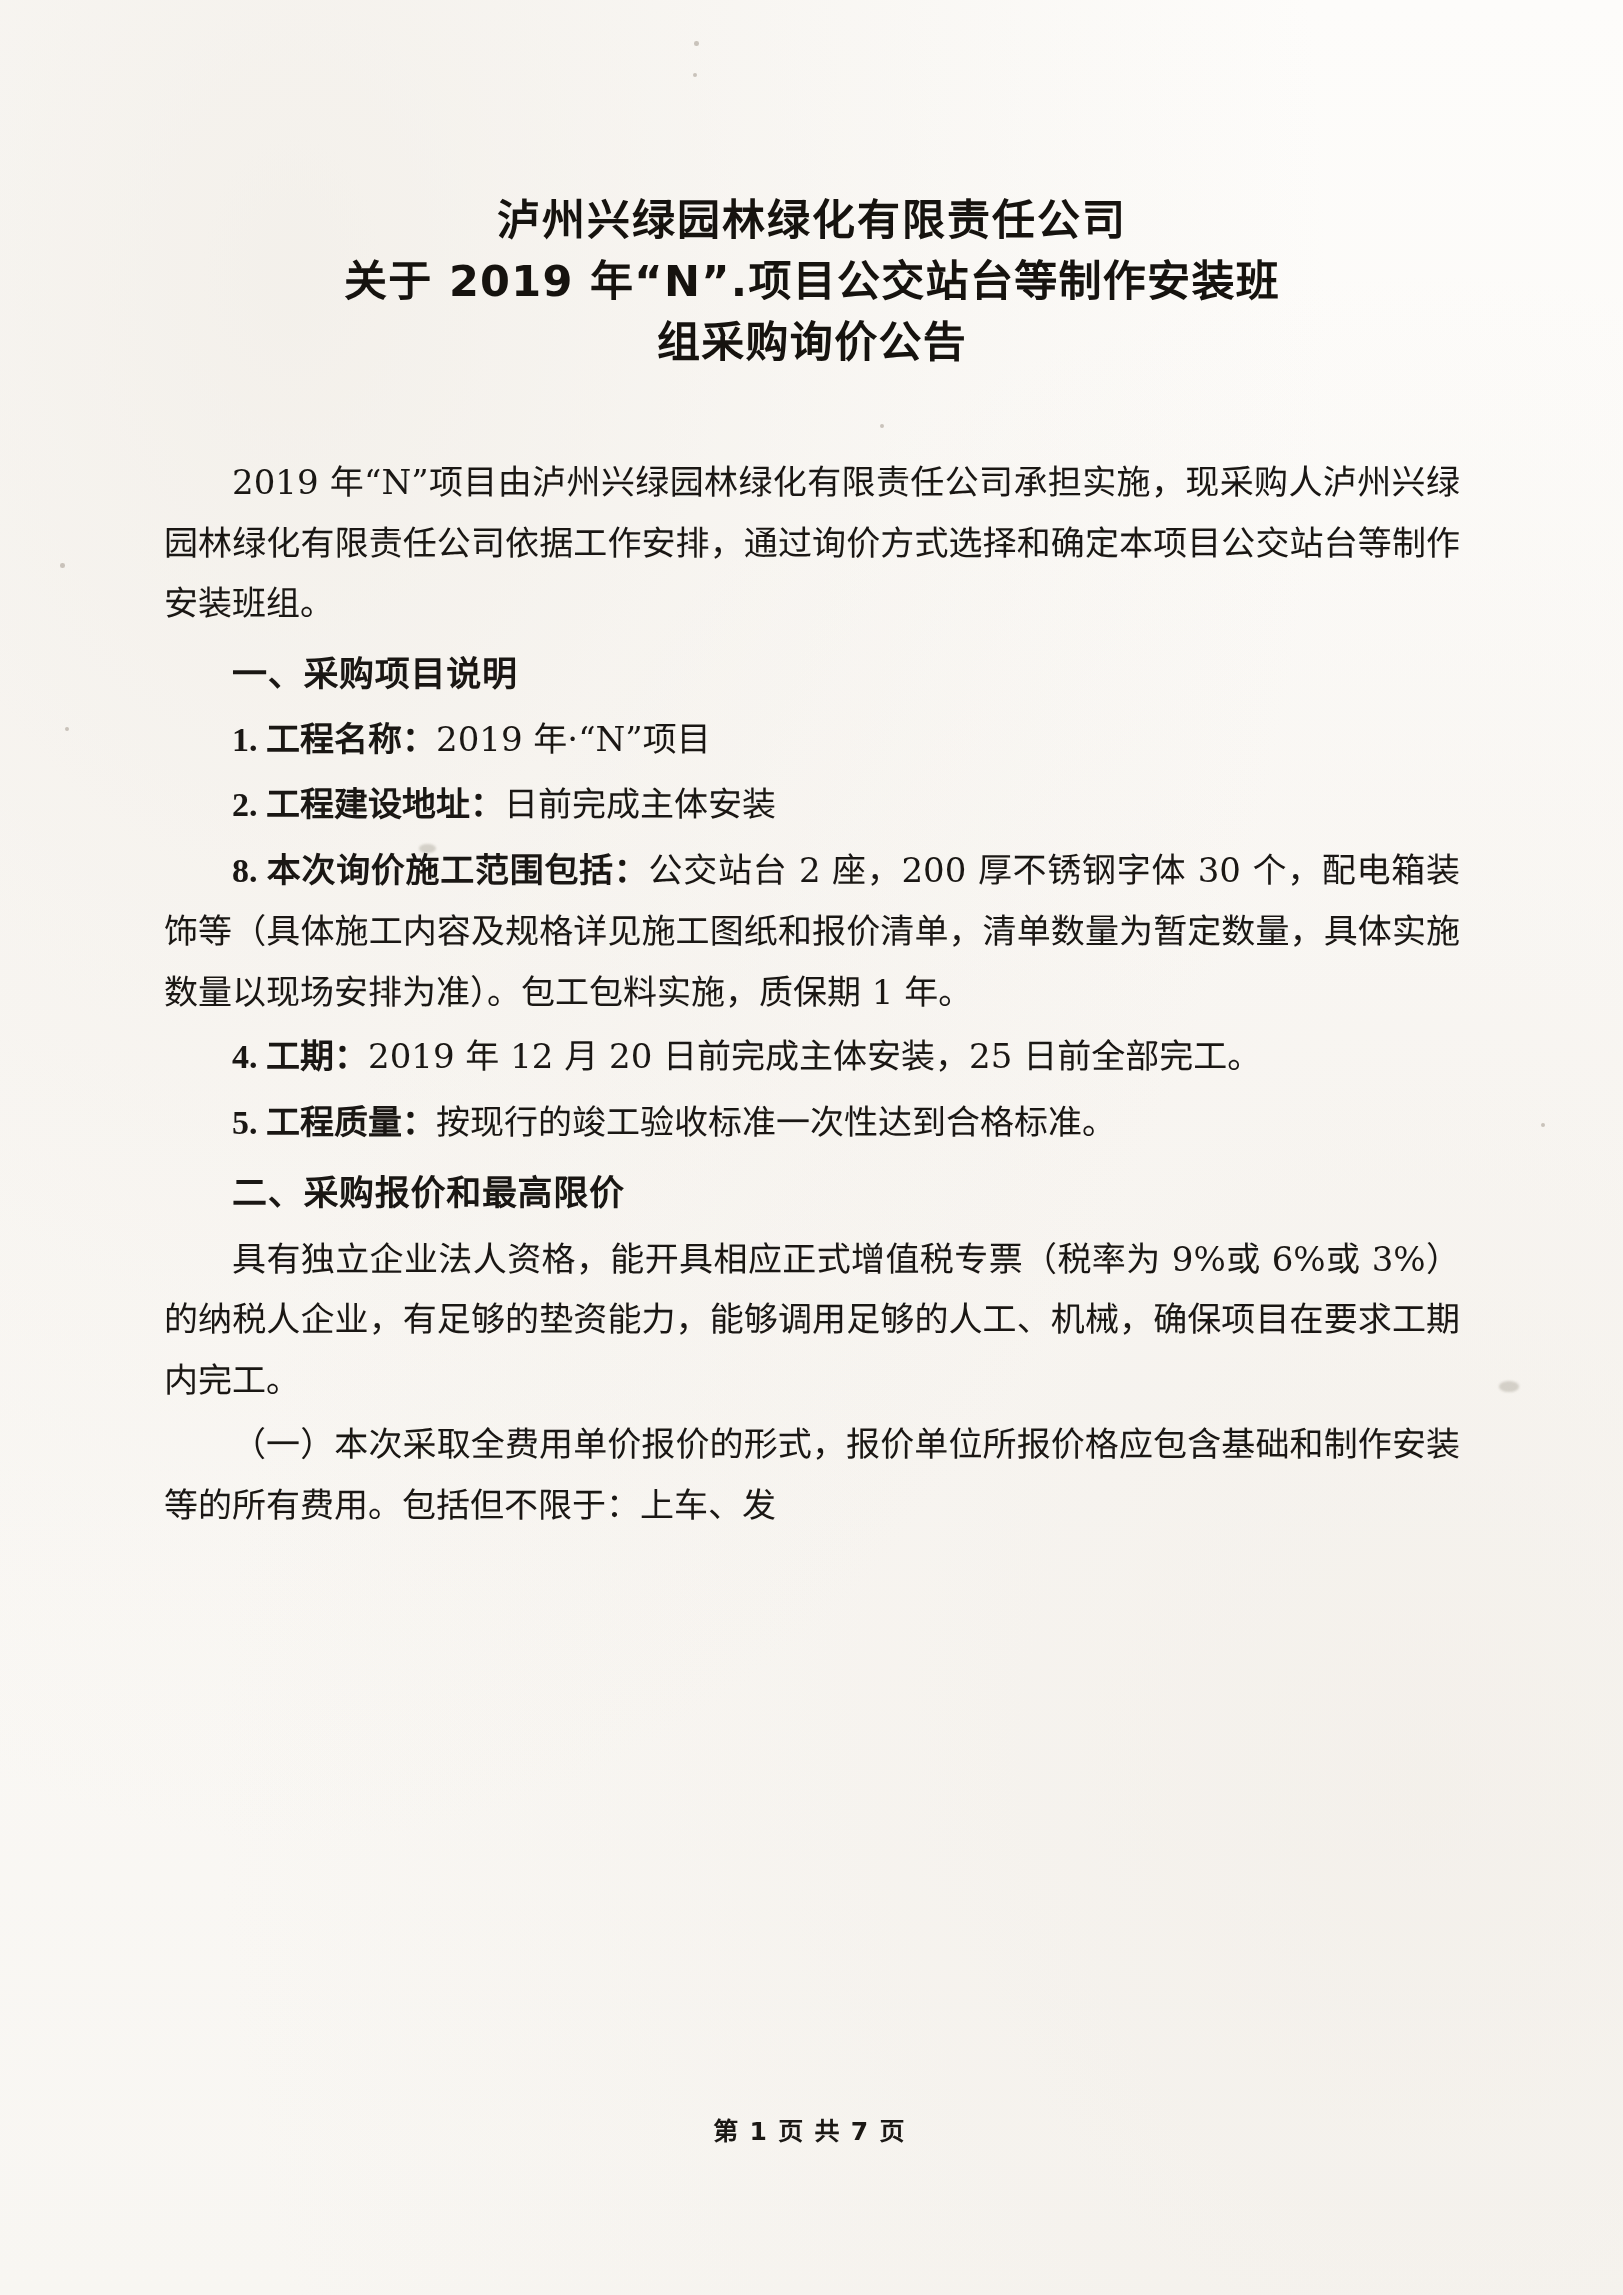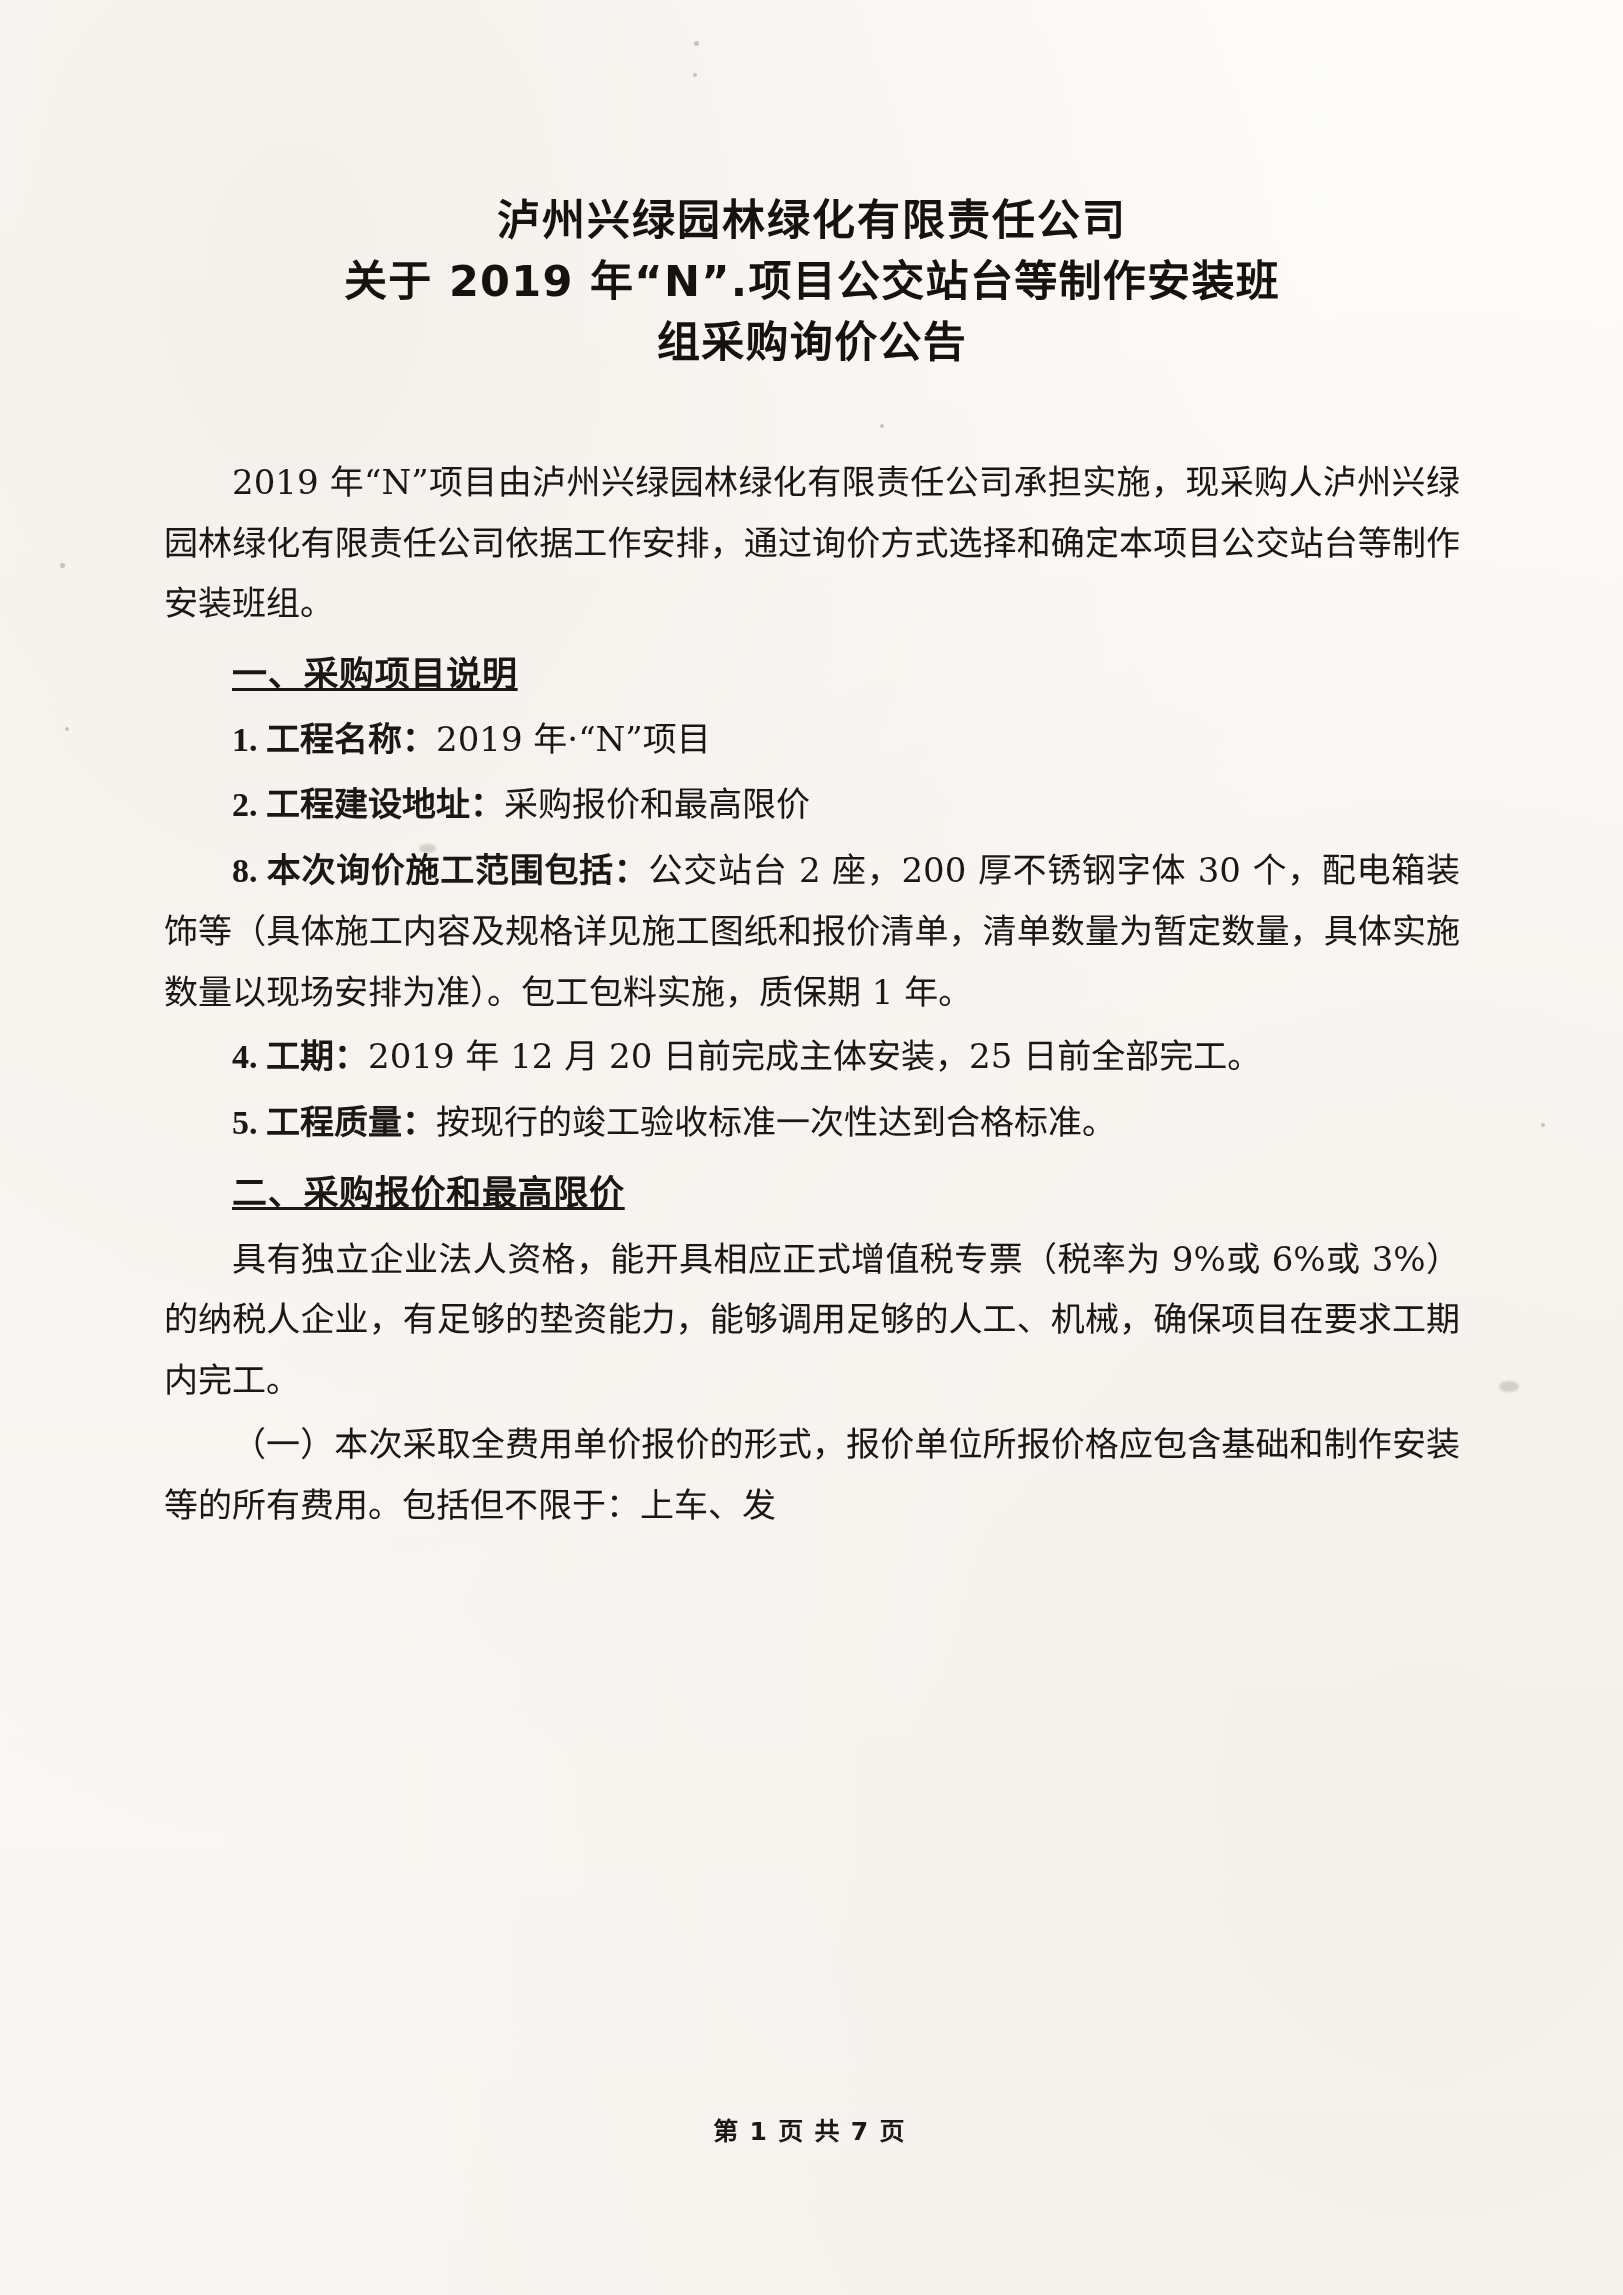--- a/index.html
+++ b/index.html
@@ -65,21 +65,20 @@
     text-justify: inter-ideograph;
   }
 
   .heading {
     font-family: "DejaVu Sans", "Liberation Sans", sans-serif;
     font-weight: 700;
     font-size: 35px;
     margin: 9.2px 0 3.9px 0;
     text-indent: 68px;
     letter-spacing: 0.7px;
-    text-decoration: underline;
   }
   .item {
     margin: 3.9px 0 2.6px 0;
     text-indent: 68px;
     text-align: justify;
     text-justify: inter-ideograph;
   }
   .item .lead {
     font-family: Liberation Serif, serif;
     font-weight: 700;
@@ -138,21 +137,21 @@
     <div class="body-block">
 
       <p class="para">2019 年“N”项目由泸州兴绿园林绿化有限责任公司承担实施，现采购人泸州兴绿园林绿化有限责任公司依据工作安排，通过询价方式选择和确定本项目公交站台等制作安装班组。</p>
 
       <div class="heading">一、采购项目说明</div>
 
       <p class="item">
         <span class="lead">1. 工程名称：</span><span>2019 年·“N”项目</span>
       </p>
       <p class="item">
-        <span class="lead">2. 工程建设地址：</span><span>采购报价和最高限价</span>
+        <span class="lead">2. 工程建设地址：</span><span>日前完成主体安装</span>
       </p>
       <p class="item">
         <span class="lead">8. 本次询价施工范围包括：</span><span>公交站台 2 座，200 厚不锈钢字体 30 个，配电箱装饰等（具体施工内容及规格详见施工图纸和报价清单，清单数量为暂定数量，具体实施数量以现场安排为准）。包工包料实施，质保期 1 年。</span>
       </p>
       <p class="item">
         <span class="lead">4. 工期：</span><span>2019 年 12 月 20 日前完成主体安装，25 日前全部完工。</span>
       </p>
       <p class="item">
         <span class="lead">5. 工程质量：</span><span>按现行的竣工验收标准一次性达到合格标准。</span>
       </p>

